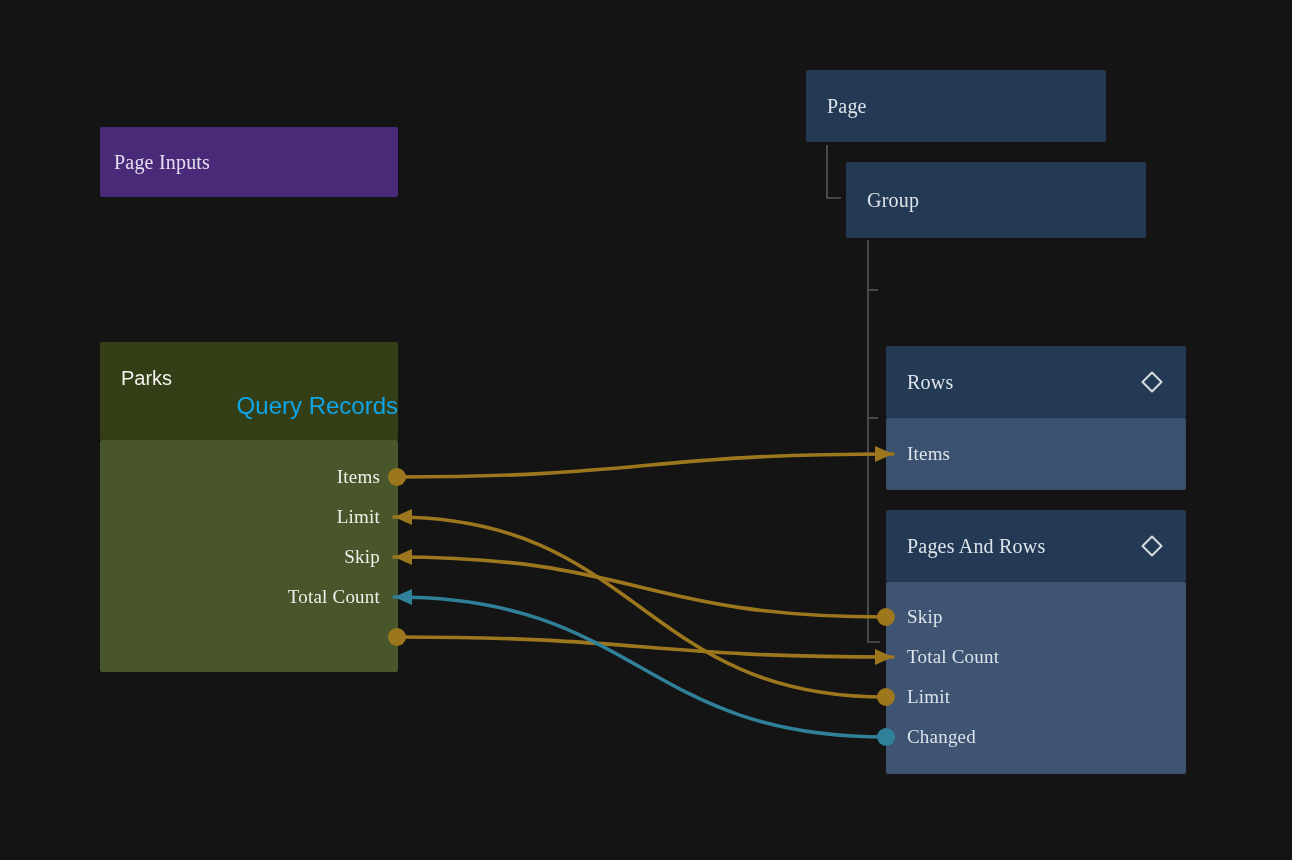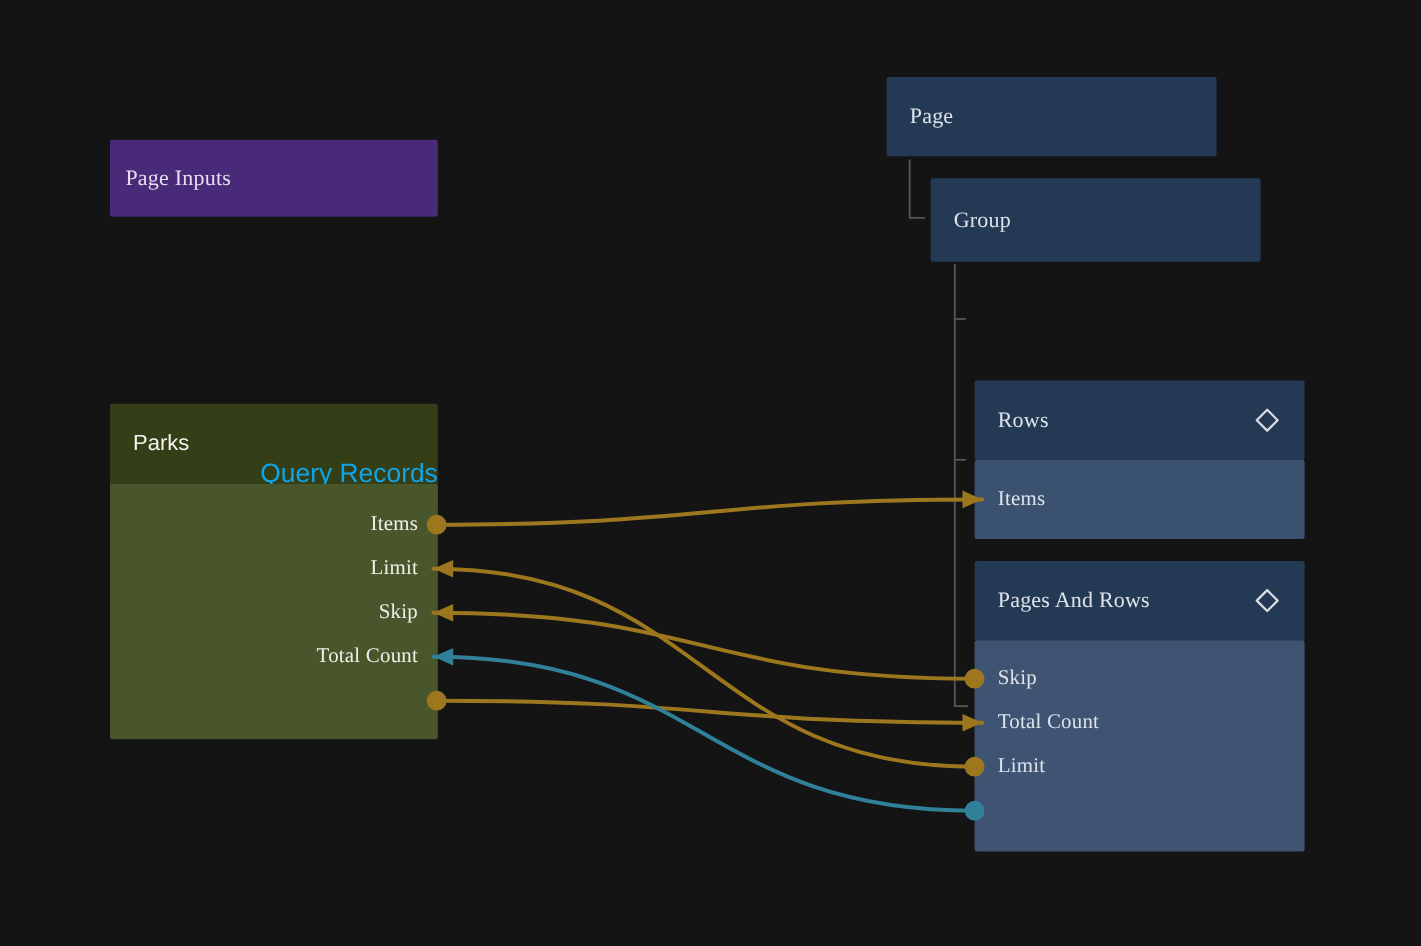--- a/index.html
+++ b/index.html
@@ -14,21 +14,21 @@
     font-size:20px;letter-spacing:.2px;color:#dde3ea;
     white-space:nowrap;
     font-family:Liberation Serif, serif;
   }
   
   #page-inputs{left:100px;top:127px;width:298px;height:70px;background:#482a78;
     display:flex;align-items:center;padding-left:14px;}
   #page-inputs .node-label{color:#e4def0;}
   
   #parks-header{left:100px;top:342px;width:298px;height:98px;background:#343f18;
-    padding:23px 0 0 21px;margin-top:25px;}
+    padding:23px 0 0 21px;}
   #parks-header .title{font-size:20px;color:#f2f3ec;line-height:26px;}
   #parks-header .subtitle{font-size:24px;color:#0ea5e9;line-height:30px;text-align:right;}
   #parks-body{left:100px;top:440px;width:298px;height:232px;background:#49562b;
     padding:17px 18px 0 0;}
   .parks-port-row{height:40px;display:flex;align-items:center;justify-content:flex-end;}
   .parks-port-row .node-label{color:#eef0ea;font-size:19px;}
   
   .blue-box{background:#243a54;display:flex;align-items:center;
     padding:0 22px 0 21px;}
   .blue-box .node-label{flex:1;}
@@ -100,20 +100,23 @@
   <div id="par-body" class="box">
     <div class="par-row">
       <span class="node-label">Skip</span>
     </div>
     <div class="par-row">
       <span class="node-label">Total Count</span>
     </div>
     <div class="par-row">
       <span class="node-label">Limit</span>
     </div>
+    <div class="par-row">
+      <span class="node-label">Changed</span>
+    </div>
   </div>
 
   <svg id="wire-layer" width="1292" height="860" viewBox="0 0 1292 860">
     <g id="tree-lines">
         <path d="M 827 145 V 198 H 841" fill="none" stroke="#565656" stroke-width="1.6"></path>
         <path d="M 868 240 V 642 H 880" fill="none" stroke="#565656" stroke-width="1.6"></path>
         <path d="M 868 290 H 878" fill="none" stroke="#565656" stroke-width="1.6"></path>
         <path d="M 868 418 H 878" fill="none" stroke="#565656" stroke-width="1.6"></path>
       </g>
     <g id="edge-group">

